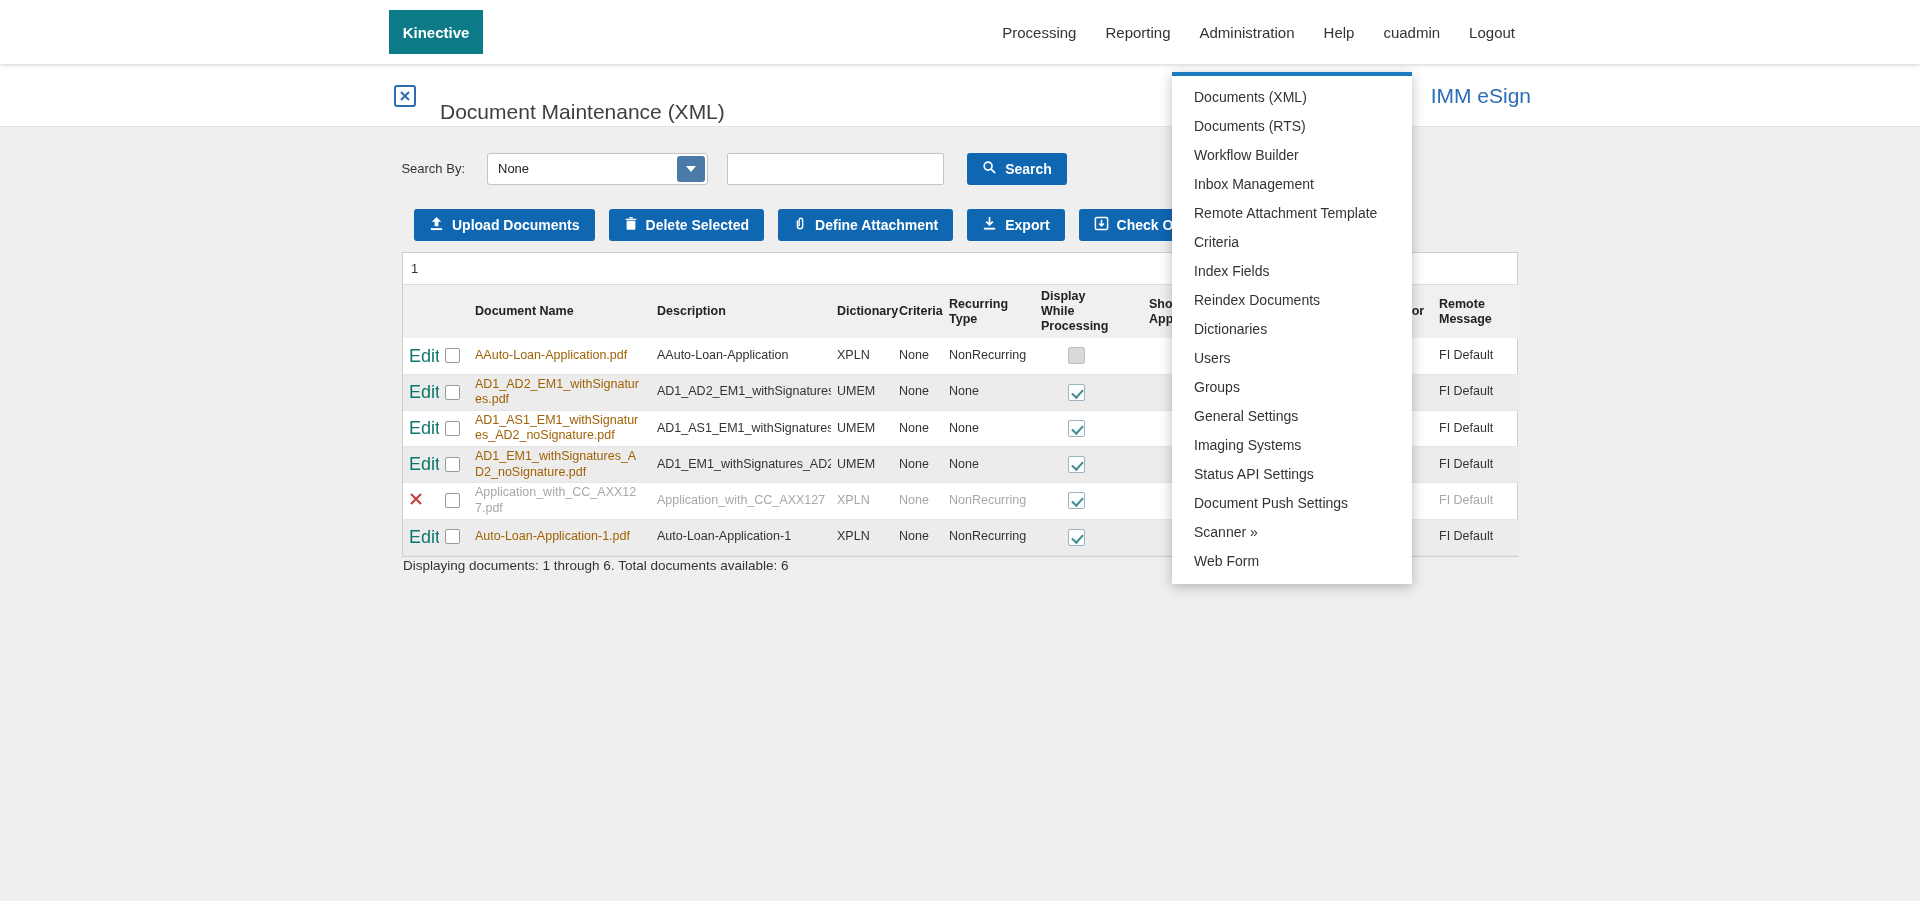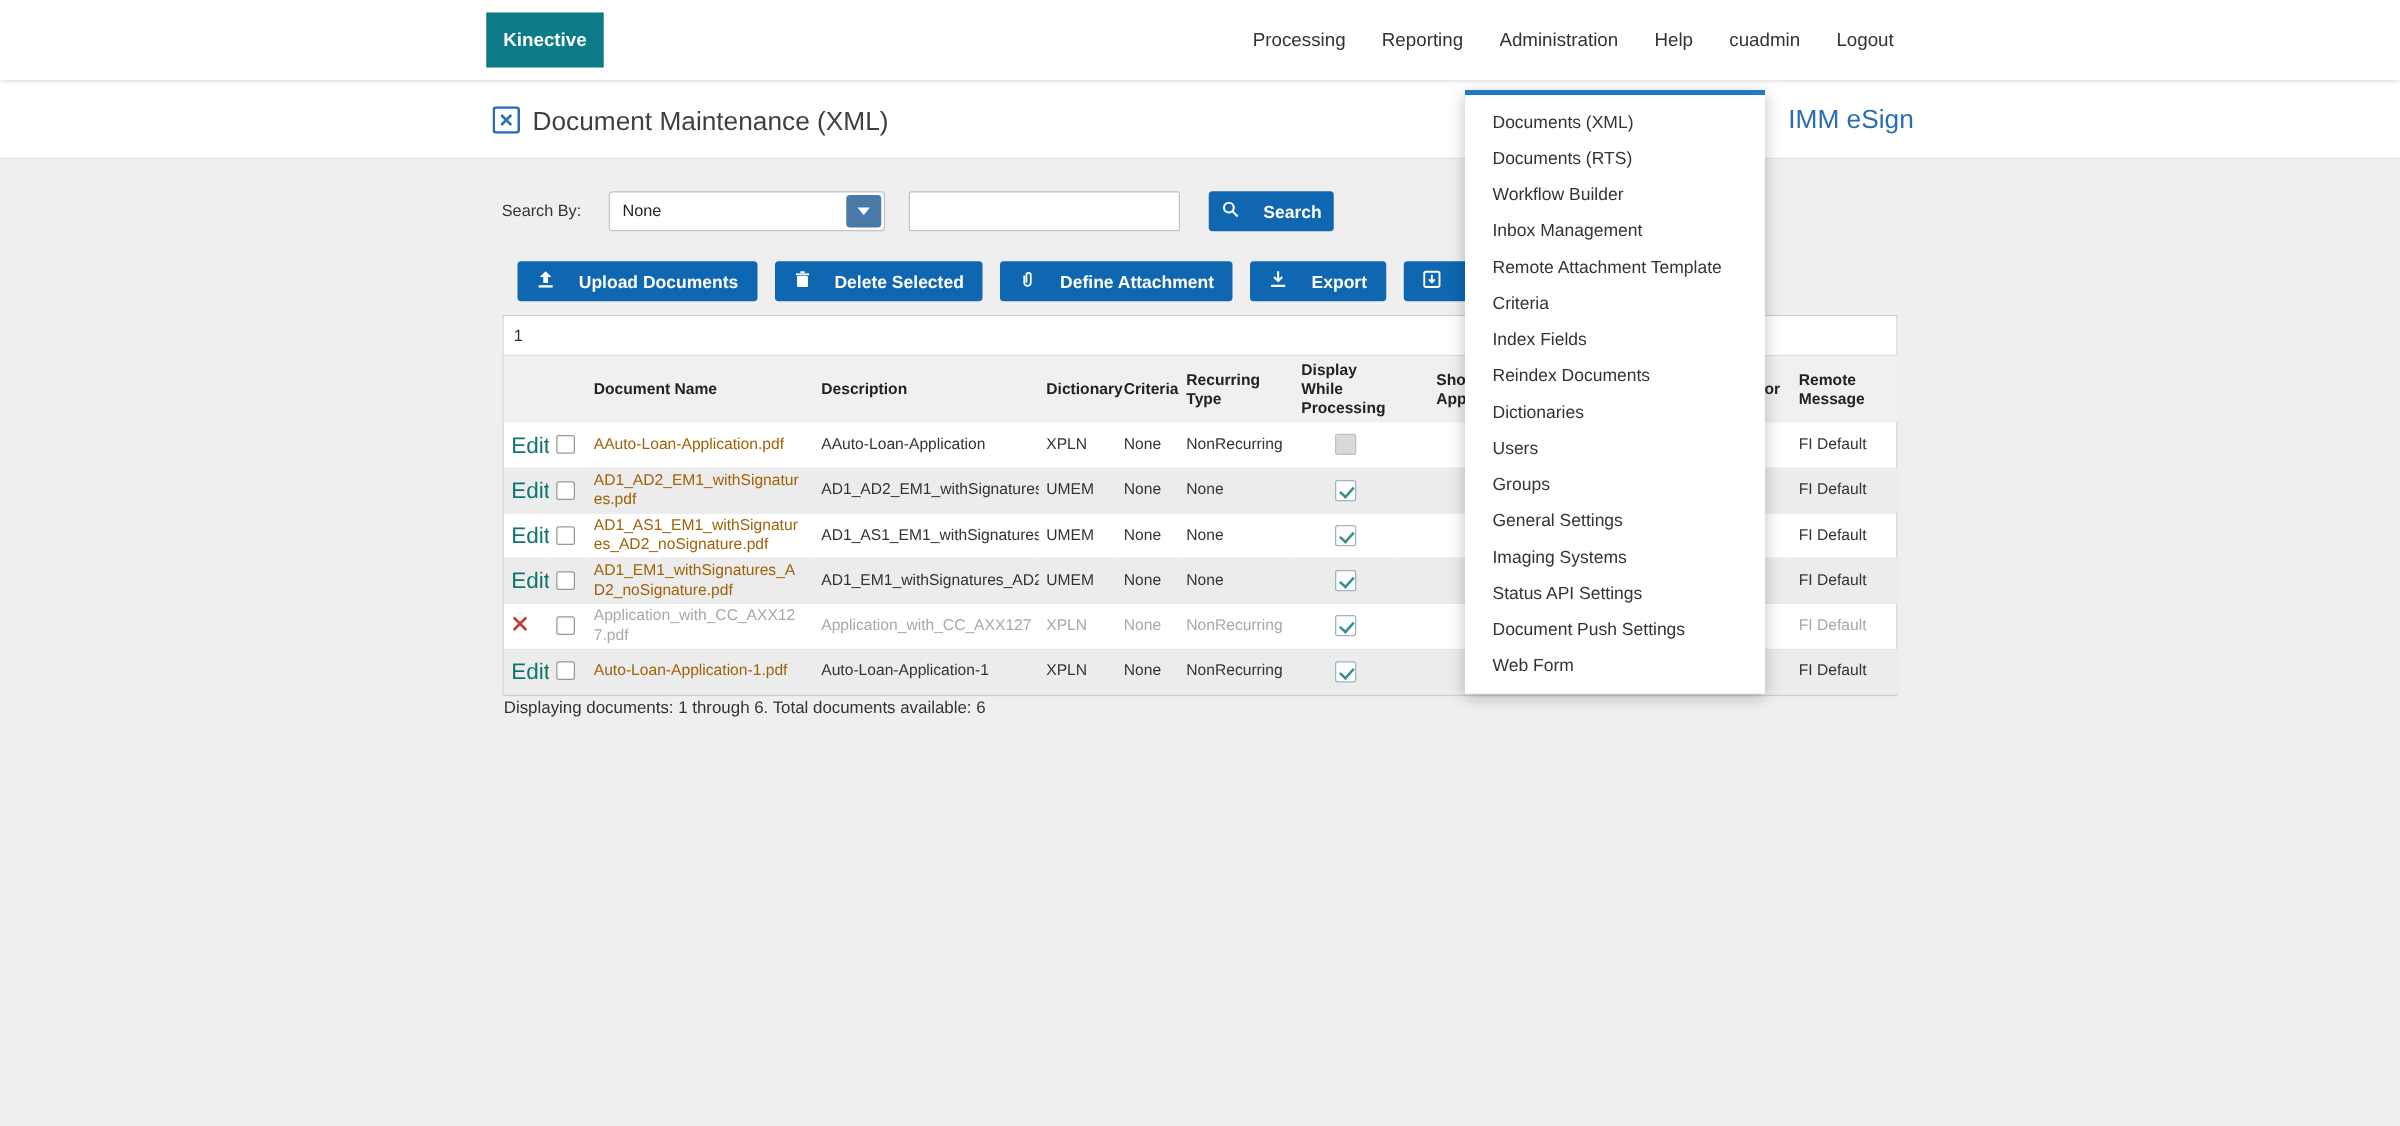--- a/index.html
+++ b/index.html
@@ -11,41 +11,41 @@
     box-shadow:0 1px 4px rgba(0,0,0,.18);z-index:20;}
   .logo{position:absolute;left:389px;top:10px;width:94px;height:44px;background:#0c7b87;
     color:#fff;font-weight:bold;font-size:15px;display:flex;align-items:center;justify-content:center;}
   .topnav{position:absolute;right:405px;top:0;height:64px;display:flex;align-items:center;gap:29px;}
   .topnav-item{font-size:15px;color:#333;cursor:pointer;white-space:nowrap;}
 
   
   .pagehead{position:absolute;left:0;top:64px;width:1920px;height:63px;background:#fff;
     border-bottom:1px solid #e4e4e4;z-index:5;}
   .doc-icon{position:absolute;left:394px;top:21px;width:22px;height:22px;}
-  .page-title{position:absolute;left:424px;top:0;height:63px;line-height:63px;margin:2px;
+  .page-title{position:absolute;left:424px;top:0;height:63px;line-height:63px;margin:16px;
     font-size:21px;font-weight:400;color:#3f3f3f;}
   .product-name{position:absolute;right:389px;top:0;height:63px;line-height:63px;
     font-size:21px;color:#2a6db5;}
 
   
   .content-bg{position:absolute;left:0;top:127px;width:1920px;height:774px;background:#efefef;}
 
   
   .search-label{position:absolute;left:395px;top:153px;width:70px;height:32px;line-height:32px;
     text-align:right;font-size:13px;color:#333;}
   .search-select{position:absolute;left:487px;top:153px;width:221px;height:32px;background:#fff;
     border:1px solid #c4c4c4;border-radius:3px;cursor:pointer;}
   .search-select .value{position:absolute;left:10px;top:0;line-height:30px;font-size:13px;color:#222;}
   .search-select .trigger{position:absolute;right:2px;top:2px;bottom:2px;width:28px;background:#4a7aa8;
     border-radius:3px;display:flex;align-items:center;justify-content:center;}
   .chev{width:0;height:0;border-left:5px solid transparent;border-right:5px solid transparent;
     border-top:6px solid #fff;}
   .search-input{position:absolute;left:727px;top:153px;width:217px;height:32px;border:1px solid #c4c4c4;
     border-radius:2px;background:#fff;font-size:13px;padding:0 8px;outline:none;}
-  .btn{display:inline-flex;align-items:center;justify-content:center;gap:19px;background:#0f67b1;
+  .btn{display:inline-flex;align-items:center;justify-content:center;gap:8px;background:#0f67b1;
     color:#fff;font-weight:bold;font-size:14px;border:none;border-radius:3px;height:32px;
     padding:0 15px;cursor:pointer;font-family:inherit;white-space:nowrap;}
   .search-btn{position:absolute;left:967px;top:153px;width:100px;}
 
   
   .toolbar{position:absolute;left:414px;top:209px;display:flex;gap:14px;}
 
   
   .table-wrap{position:absolute;left:402px;top:252px;width:1116px;background:#fff;
     border:1px solid #cfcfcf;}
@@ -303,14 +303,15 @@
     <div class="item">Criteria</div>
     <div class="item">Index Fields</div>
     <div class="item">Reindex Documents</div>
     <div class="item">Dictionaries</div>
     <div class="item">Users</div>
     <div class="item">Groups</div>
     <div class="item">General Settings</div>
     <div class="item">Imaging Systems</div>
     <div class="item">Status API Settings</div>
     <div class="item">Document Push Settings</div>
+    <div class="item">Scanner »</div>
     <div class="item">Web Form</div>
   </div>
 
 </body></html>

